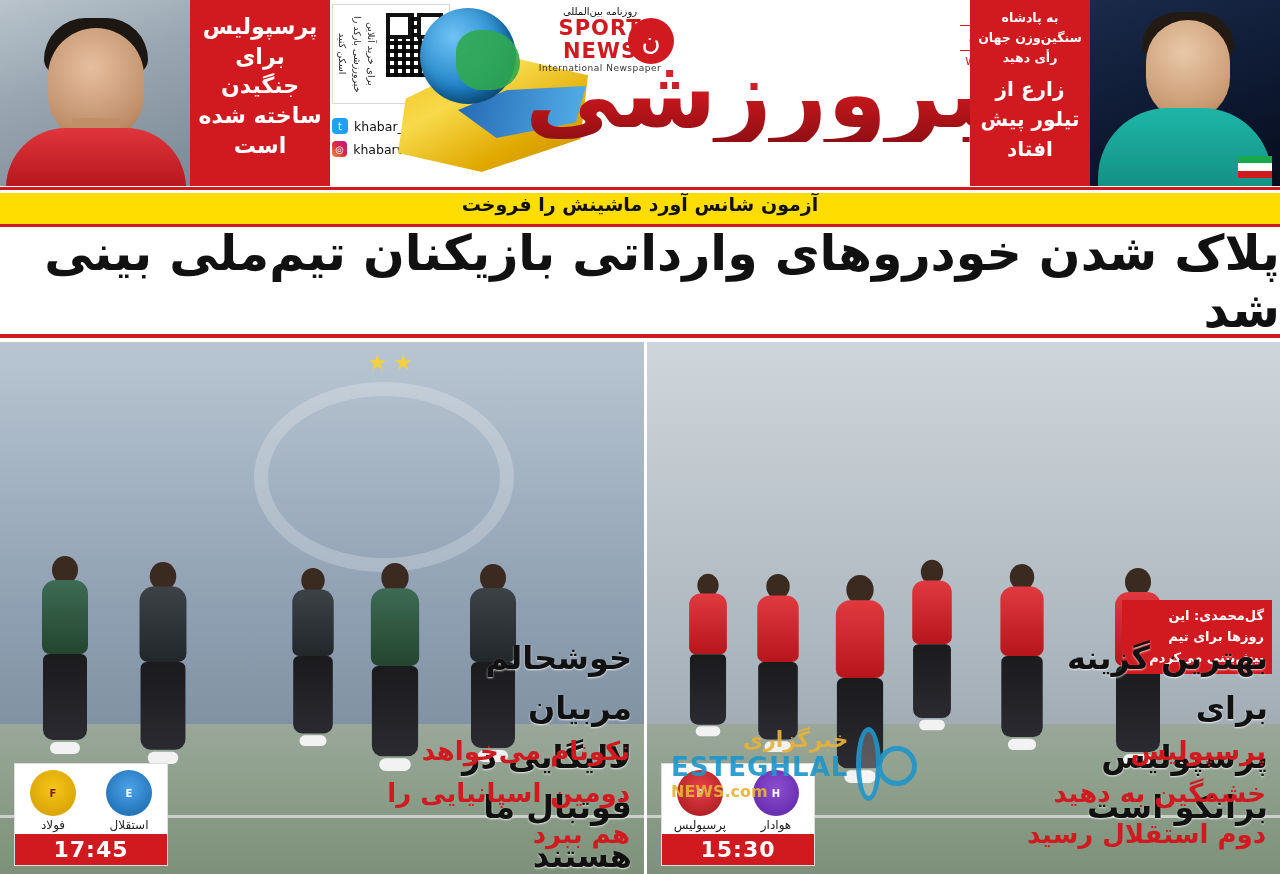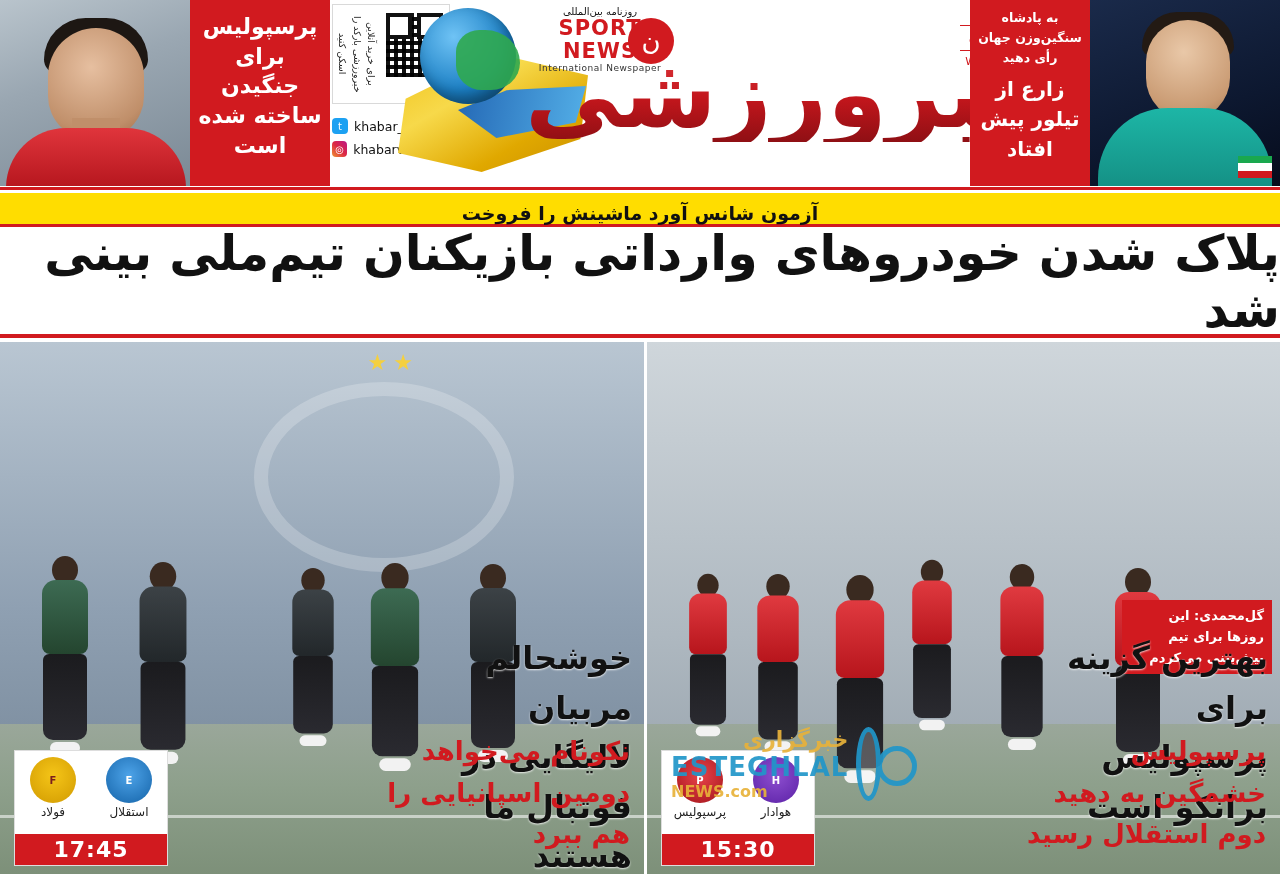--- a/index.html
+++ b/index.html
@@ -169,21 +169,21 @@
     border-radius: 70px 70px 0 0;
   }
   .mh-photo-right .flag {
     position:absolute; right: 8px; bottom: 8px; width: 34px; height: 22px;
     background: linear-gradient(180deg,#1aa84f 33%, #ffffff 33% 66%, #d11a1f 66%);
   }
 
   
   .yellow-strip {
     position:absolute; top: 193px; left: 0; width: 1280px; height: 34px;
-    background: #ffdd00; display:flex; align-items:flex-end; justify-content:center;
+    background: #ffdd00; display:flex; align-items:flex-start; justify-content:center;
     border-bottom: 3px solid #d11a1f;
   }
   .yellow-strip span { font-size: 19px; font-weight: 700; color:#111; direction: rtl; }
 
   
   .main-headline {
     position:absolute; top: 230px; left: 0; width: 1280px; height: 108px;
     background:#ffffff; display:flex; align-items:center; justify-content:center;
     border-bottom: 4px solid #d11a1f;
   }
@@ -254,21 +254,21 @@
   .crest {
     width: 46px; height: 46px; margin: 0 auto 2px; border-radius: 50%;
     display:flex; align-items:center; justify-content:center; font-size: 10px; color:#fff; font-weight:700;
   }
   .crest.havadar { background: radial-gradient(circle at 50% 40%, #8e4fd0, #5b21a6); }
   .crest.perspolis { background: radial-gradient(circle at 50% 40%, #e8434a, #a3141b); }
   .crest.esteghlal { background: radial-gradient(circle at 50% 40%, #4da3e8, #1463a8); }
   .crest.foolad { background: radial-gradient(circle at 50% 40%, #f5c518, #d19a00); color:#7a1f1f; }
   .mb-name { font-size: 12px; color:#222; direction: rtl; }
   .mb-time {
-    margin-top: 15px; background:#d11a1f; color:#fff; font-size: 22px; font-weight:700;
+    margin-top: 2px; background:#d11a1f; color:#fff; font-size: 22px; font-weight:700;
     padding: 3px 0; letter-spacing: 1px;
   }
 
   
   .watermark {
     position:absolute; left: 24px; bottom: 56px; width: 210px; height: 108px;
     display:flex; align-items:center; gap: 8px; opacity: .92;
   }
   .wm-logo {
     width: 74px; height: 74px; border: 5px solid #2196c9; border-radius: 50%;

